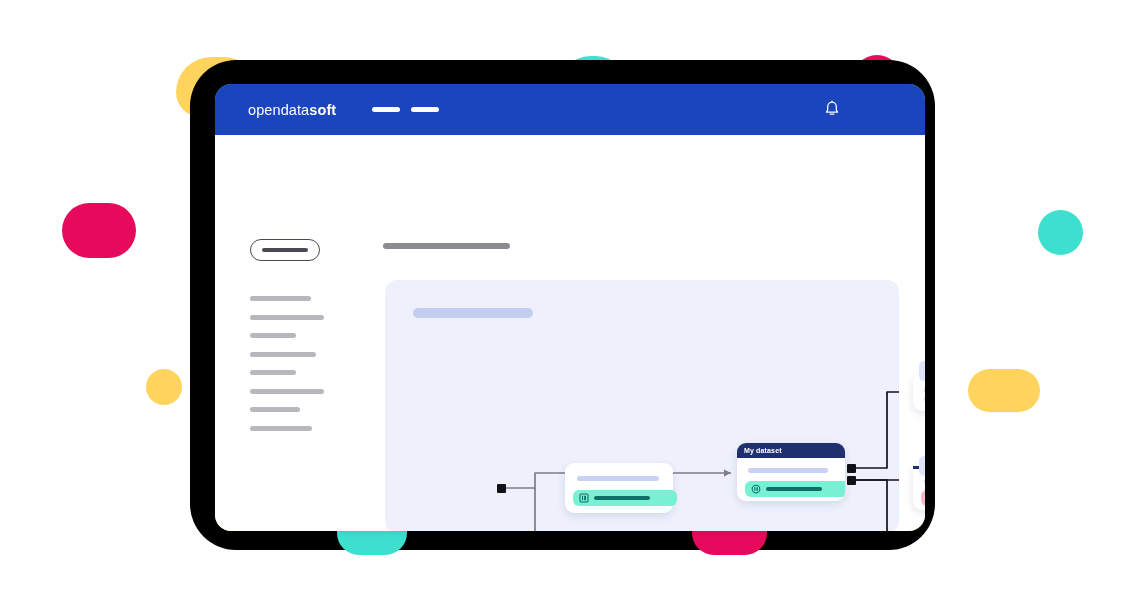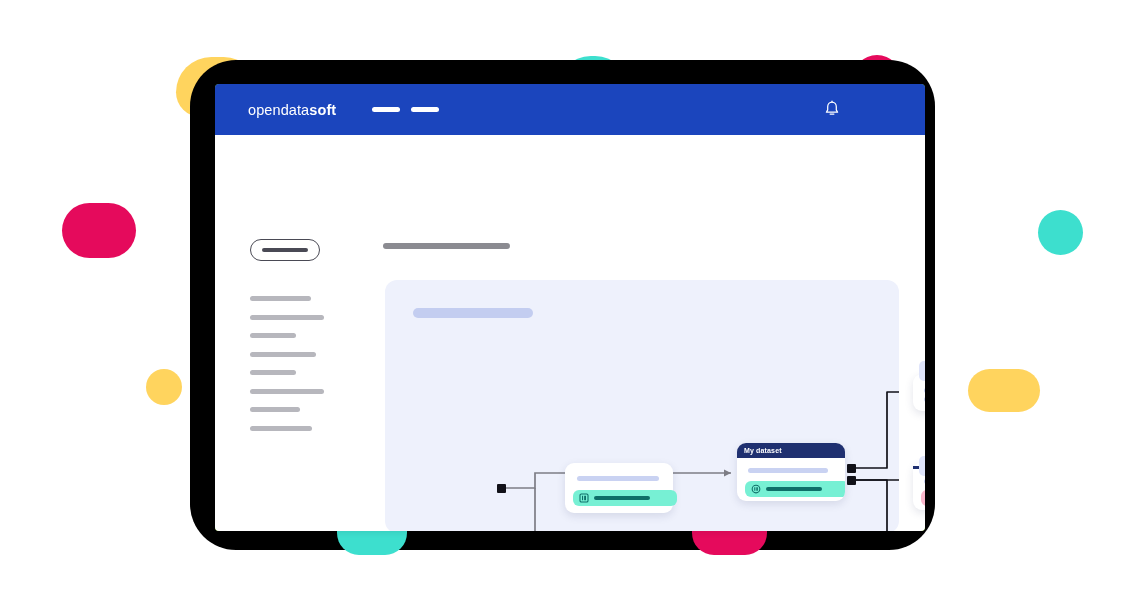--- a/index.html
+++ b/index.html
@@ -14,21 +14,21 @@
   
   .blob{position:absolute;border-radius:999px;}
 
   
   .device-shadow{
     position:absolute;left:190px;top:60px;width:745px;height:490px;
     background:#000000;border-radius:46px;
   }
   .device{
     position:absolute;left:215px;top:84px;width:710px;height:447px;
-    background:#84cc16;border-radius:4px;overflow:hidden;
+    background:#84cc16;border-radius:16px;overflow:hidden;
     box-shadow:0 2px 6px rgba(0,0,0,.08);
   }
 
   
   .topbar{
     position:absolute;left:0;top:0;width:100%;height:51px;
     background:#1b45bd;display:flex;align-items:center;
   }
   .logo{
     margin-left:33px;color:#ffffff;font-size:14.5px;letter-spacing:.1px;

